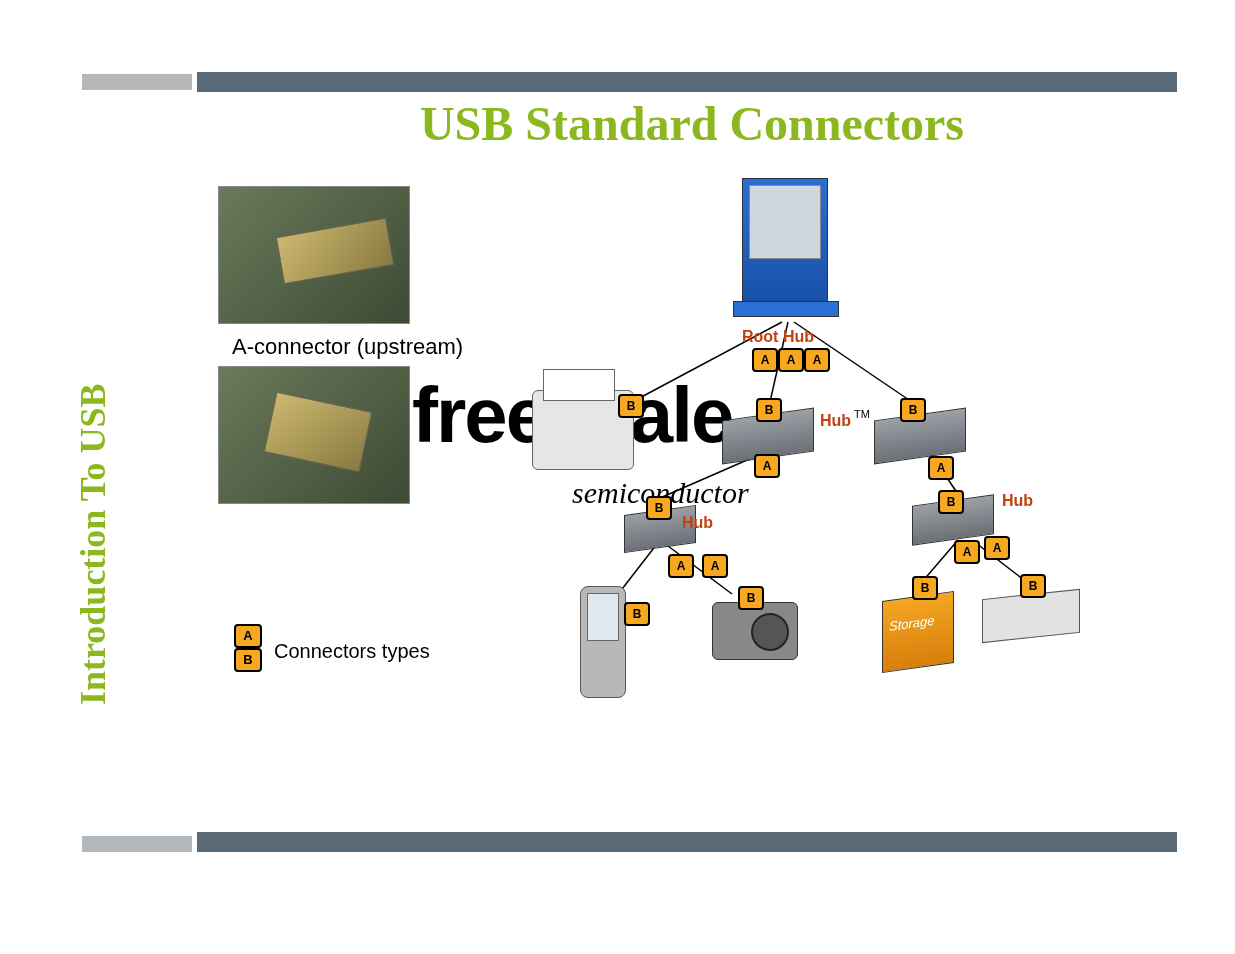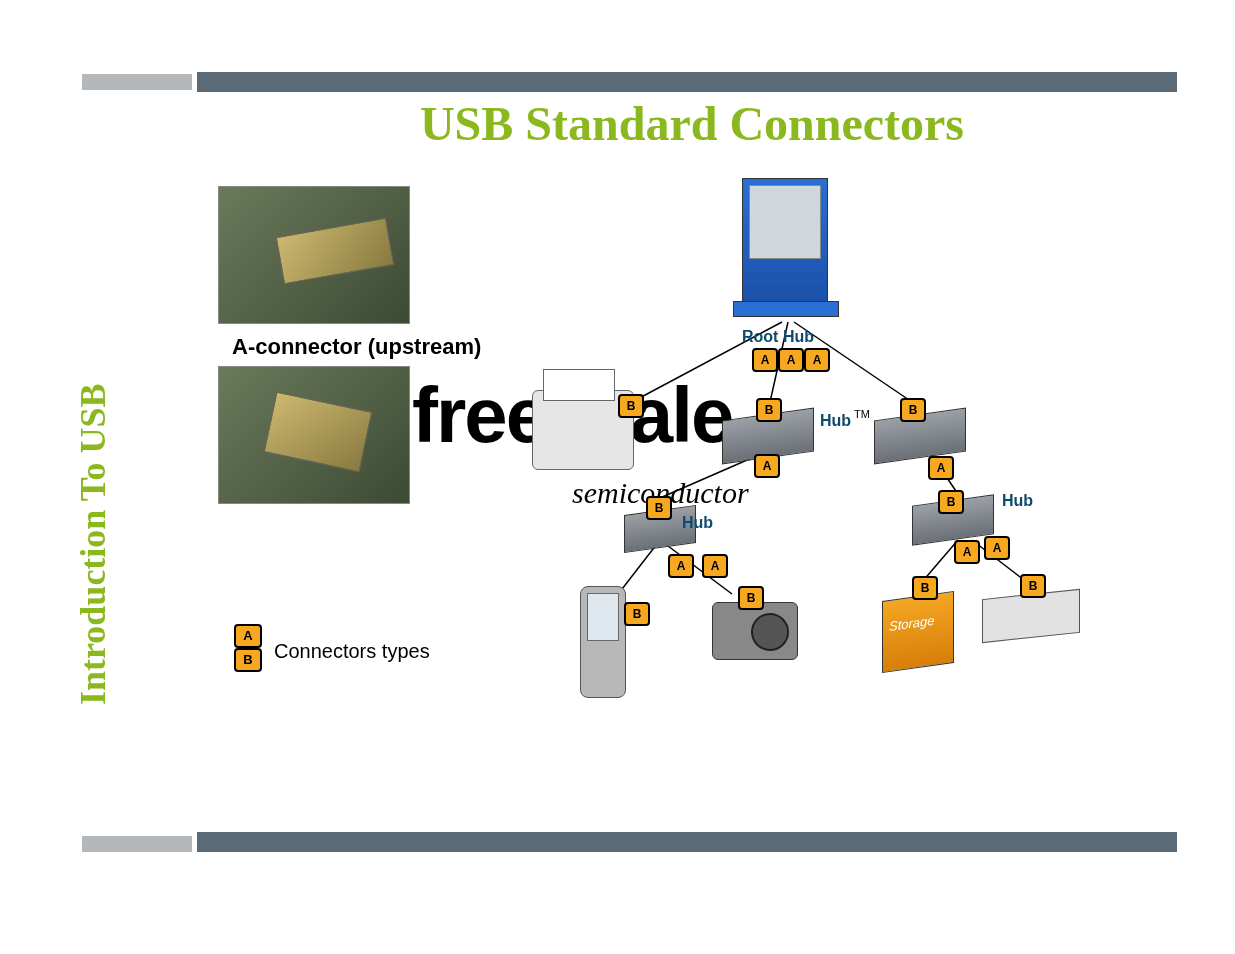--- a/index.html
+++ b/index.html
@@ -69,21 +69,21 @@
     background: linear-gradient(135deg,#6a7a5a,#3d4a34);
     border: 1px solid #888;
   }
   .photo .plug {
     position:absolute;
     background: linear-gradient(135deg,#ccb870,#8a7a40);
     border:1px solid #665;
   }
   .label-a, .label-b, .label-ct {
     position: absolute;
-    font-weight: bold;
+    font-weight: normal;
     font-family: Arial, sans-serif;
     color: #000;
   }
   .label-a { left:220px; top:334px; font-size:22px; }
   .label-b { left:220px; top:514px; font-size:22px; }
   .label-ct { left:262px; top:640px; font-size:20px; font-weight:normal; }
   
   .legend-A, .legend-B {
     position:absolute;
     width:24px; height:20px;
@@ -106,21 +106,21 @@
     border-radius:4px;
     font-weight:bold;
     font-size:12px;
     text-align:center;
     line-height:20px;
   }
   .node-label {
     position:absolute;
     font-weight:bold;
     font-size:16px;
-    color:#0c4a6e;
+    color:#c2410c;
     font-family: Arial,sans-serif;
   }
   
   .watermark {
     position:absolute;
     left:400px; top:370px;
     font-family: Arial,sans-serif;
     font-weight:900;
     font-size:78px;
     color:#000;

